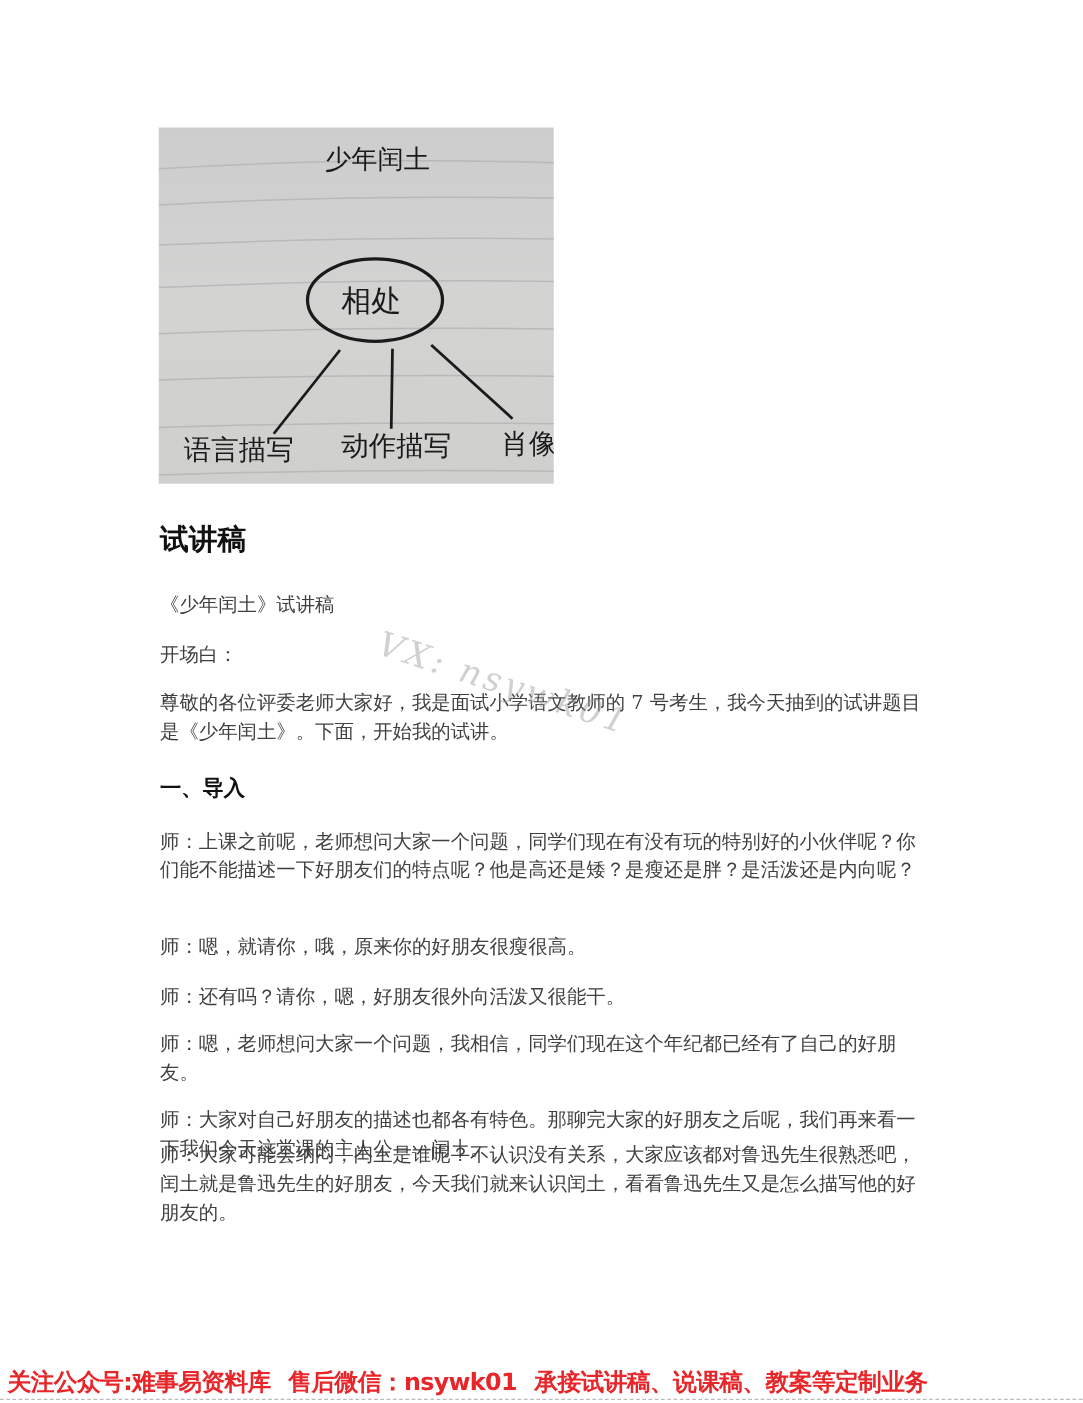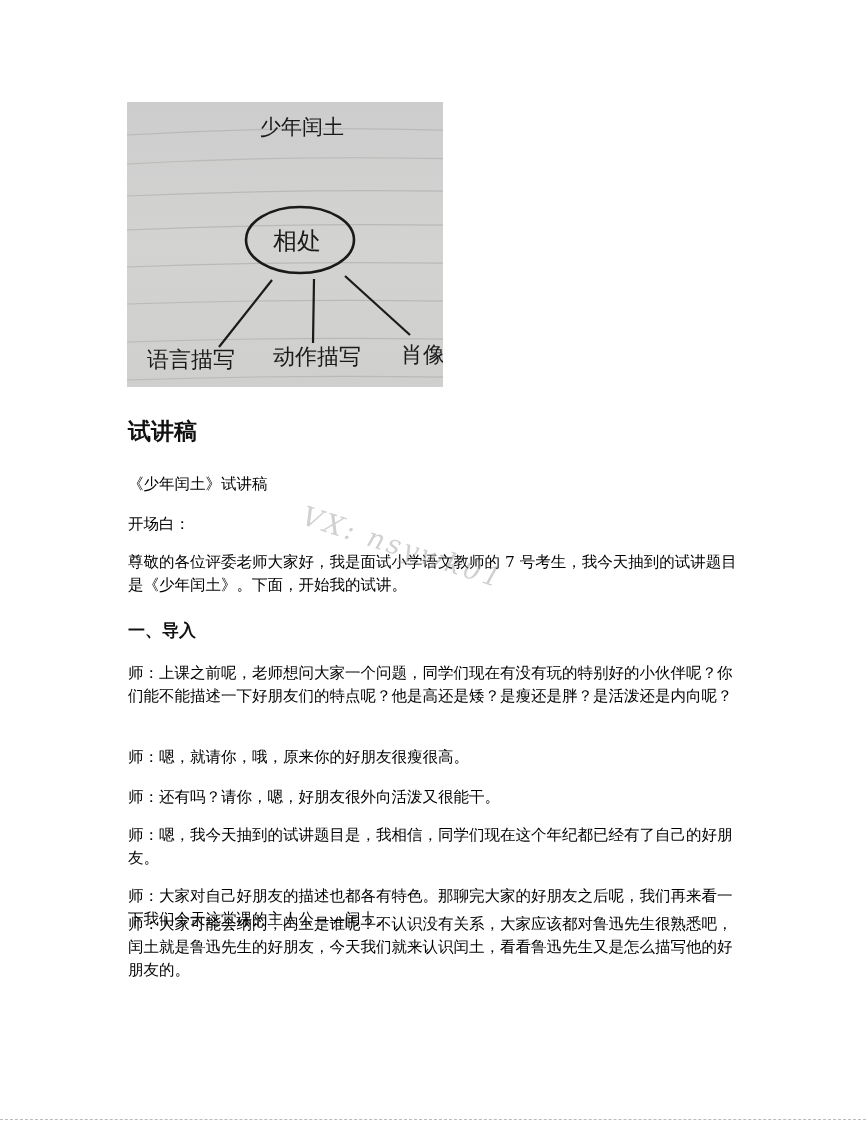--- a/index.html
+++ b/index.html
@@ -69,21 +69,21 @@
       margin: 0;
       text-align: right;
     }
     .p {
       position: absolute;
       left: 0;
       width: 612px;
       font-size: 15.5px;
       line-height: 23px;
       margin: 0;
-      color: #000000;
+      color: #404040;
     }
     .watermark {
       position: absolute;
       left: 308px;
       top: 500px;
       font-family: "DejaVu Serif", "Liberation Serif", serif;
       font-style: italic;
       font-size: 27px;
       color: rgba(150,150,150,0.45);
       transform: rotate(18deg);
@@ -160,21 +160,24 @@
 
     <p class="p" style="top:513px;">开场白：</p>
 
     <p class="p" style="top:551px;">尊敬的各位评委老师大家好，我是面试小学语文教师的 7 号考生，我今天抽到的试讲题目是《少年闰土》。下面，开始我的试讲。</p>
 
     <h2 class="h2" style="top:619px;">一、导入</h2>
 
     <p class="p" style="top:662px;">师：上课之前呢，老师想问大家一个问题，同学们现在有没有玩的特别好的小伙伴呢？你们能不能描述一下好朋友们的特点呢？他是高还是矮？是瘦还是胖？是活泼还是内向呢？</p>
     <p class="p" style="top:746px;">师：嗯，就请你，哦，原来你的好朋友很瘦很高。</p>
     <p class="p" style="top:786px;">师：还有吗？请你，嗯，好朋友很外向活泼又很能干。</p>
-    <p class="p" style="top:824px;">师：嗯，我今天抽到的试讲题目是，我相信，同学们现在这个年纪都已经有了自己的好朋友。</p>
+    <p class="p" style="top:824px;">师：嗯，老师想问大家一个问题，我相信，同学们现在这个年纪都已经有了自己的好朋友。</p>
     <p class="p" style="top:885px;">师：大家对自己好朋友的描述也都各有特色。那聊完大家的好朋友之后呢，我们再来看一下我们今天这堂课的主人公——闰土。</p>
     <p class="p" style="top:913px;">师：大家可能会纳闷，闰土是谁呢？不认识没有关系，大家应该都对鲁迅先生很熟悉吧，闰土就是鲁迅先生的好朋友，今天我们就来认识闰土，看看鲁迅先生又是怎么描写他的好朋友的。</p>
   </div>
 
   <div class="watermark">VX: nsywk01</div>
 
+  <div class="footer-banner">
+    <span>关注公众号:难事易资料库</span><span>售后微信：nsywk01</span><span>承接试讲稿、说课稿、教案等定制业务</span>
+  </div>
   <div class="footer-rule"></div>
 </div>
 
 </body></html>

